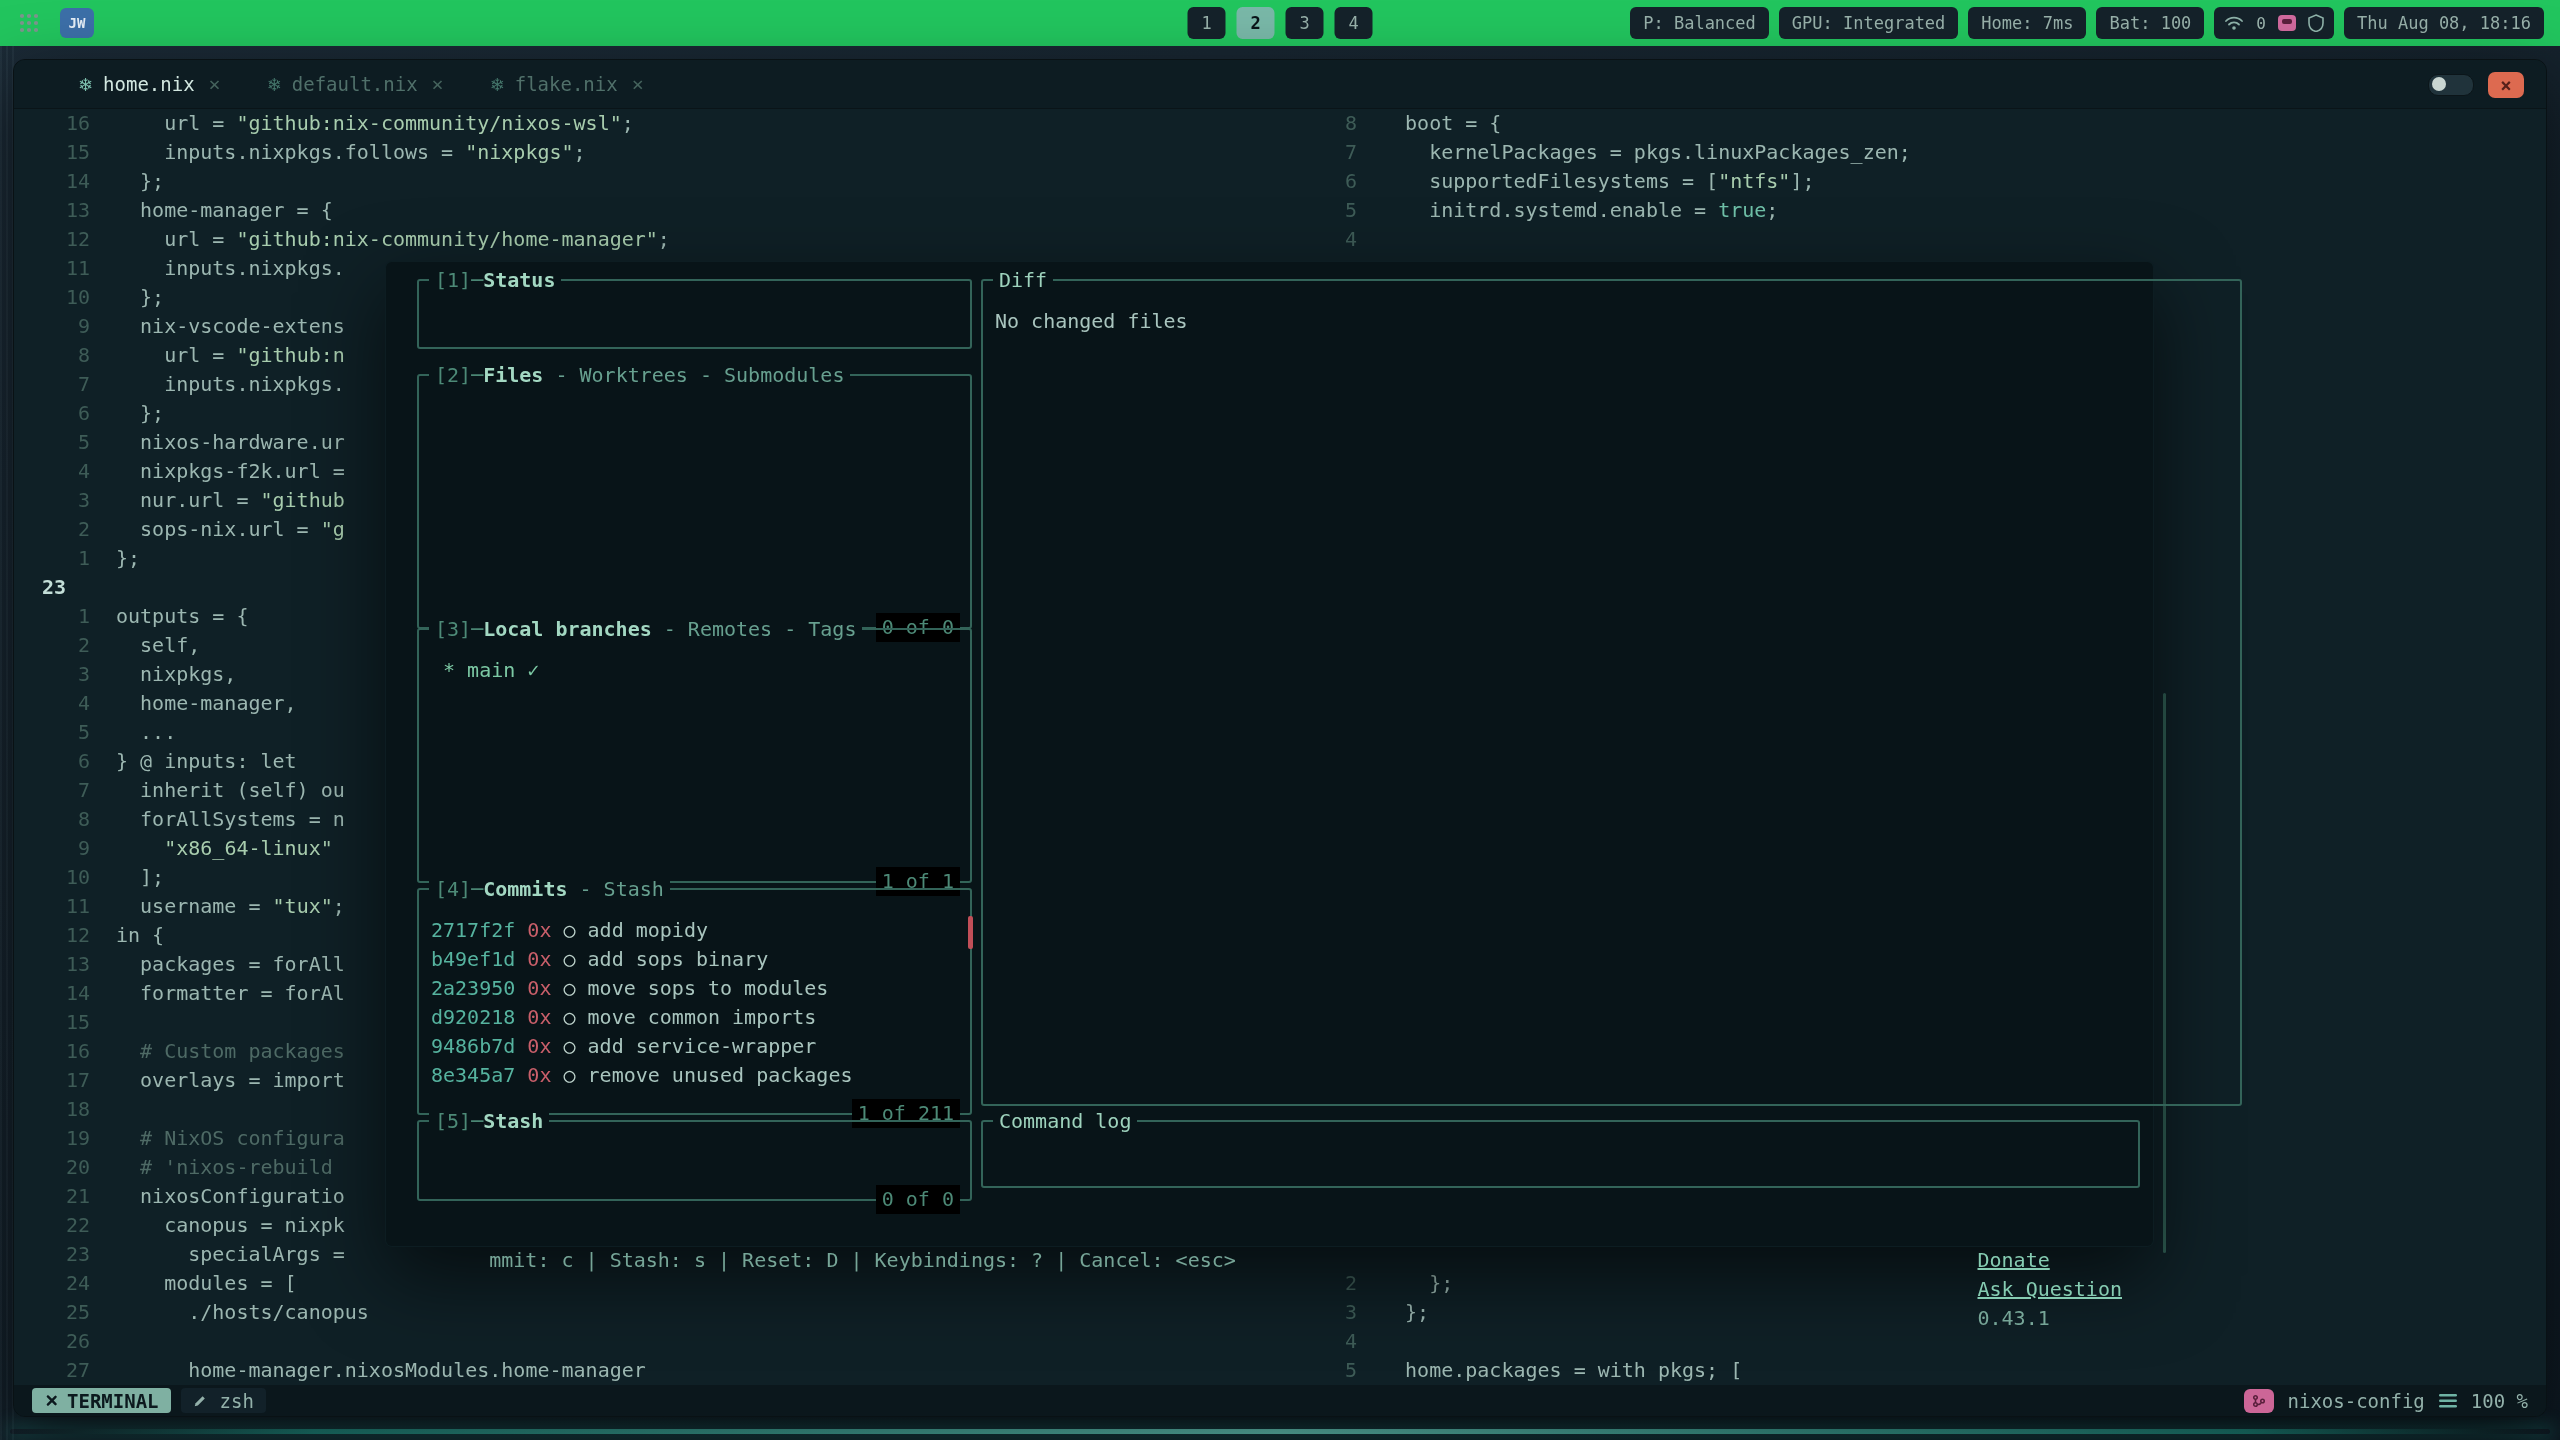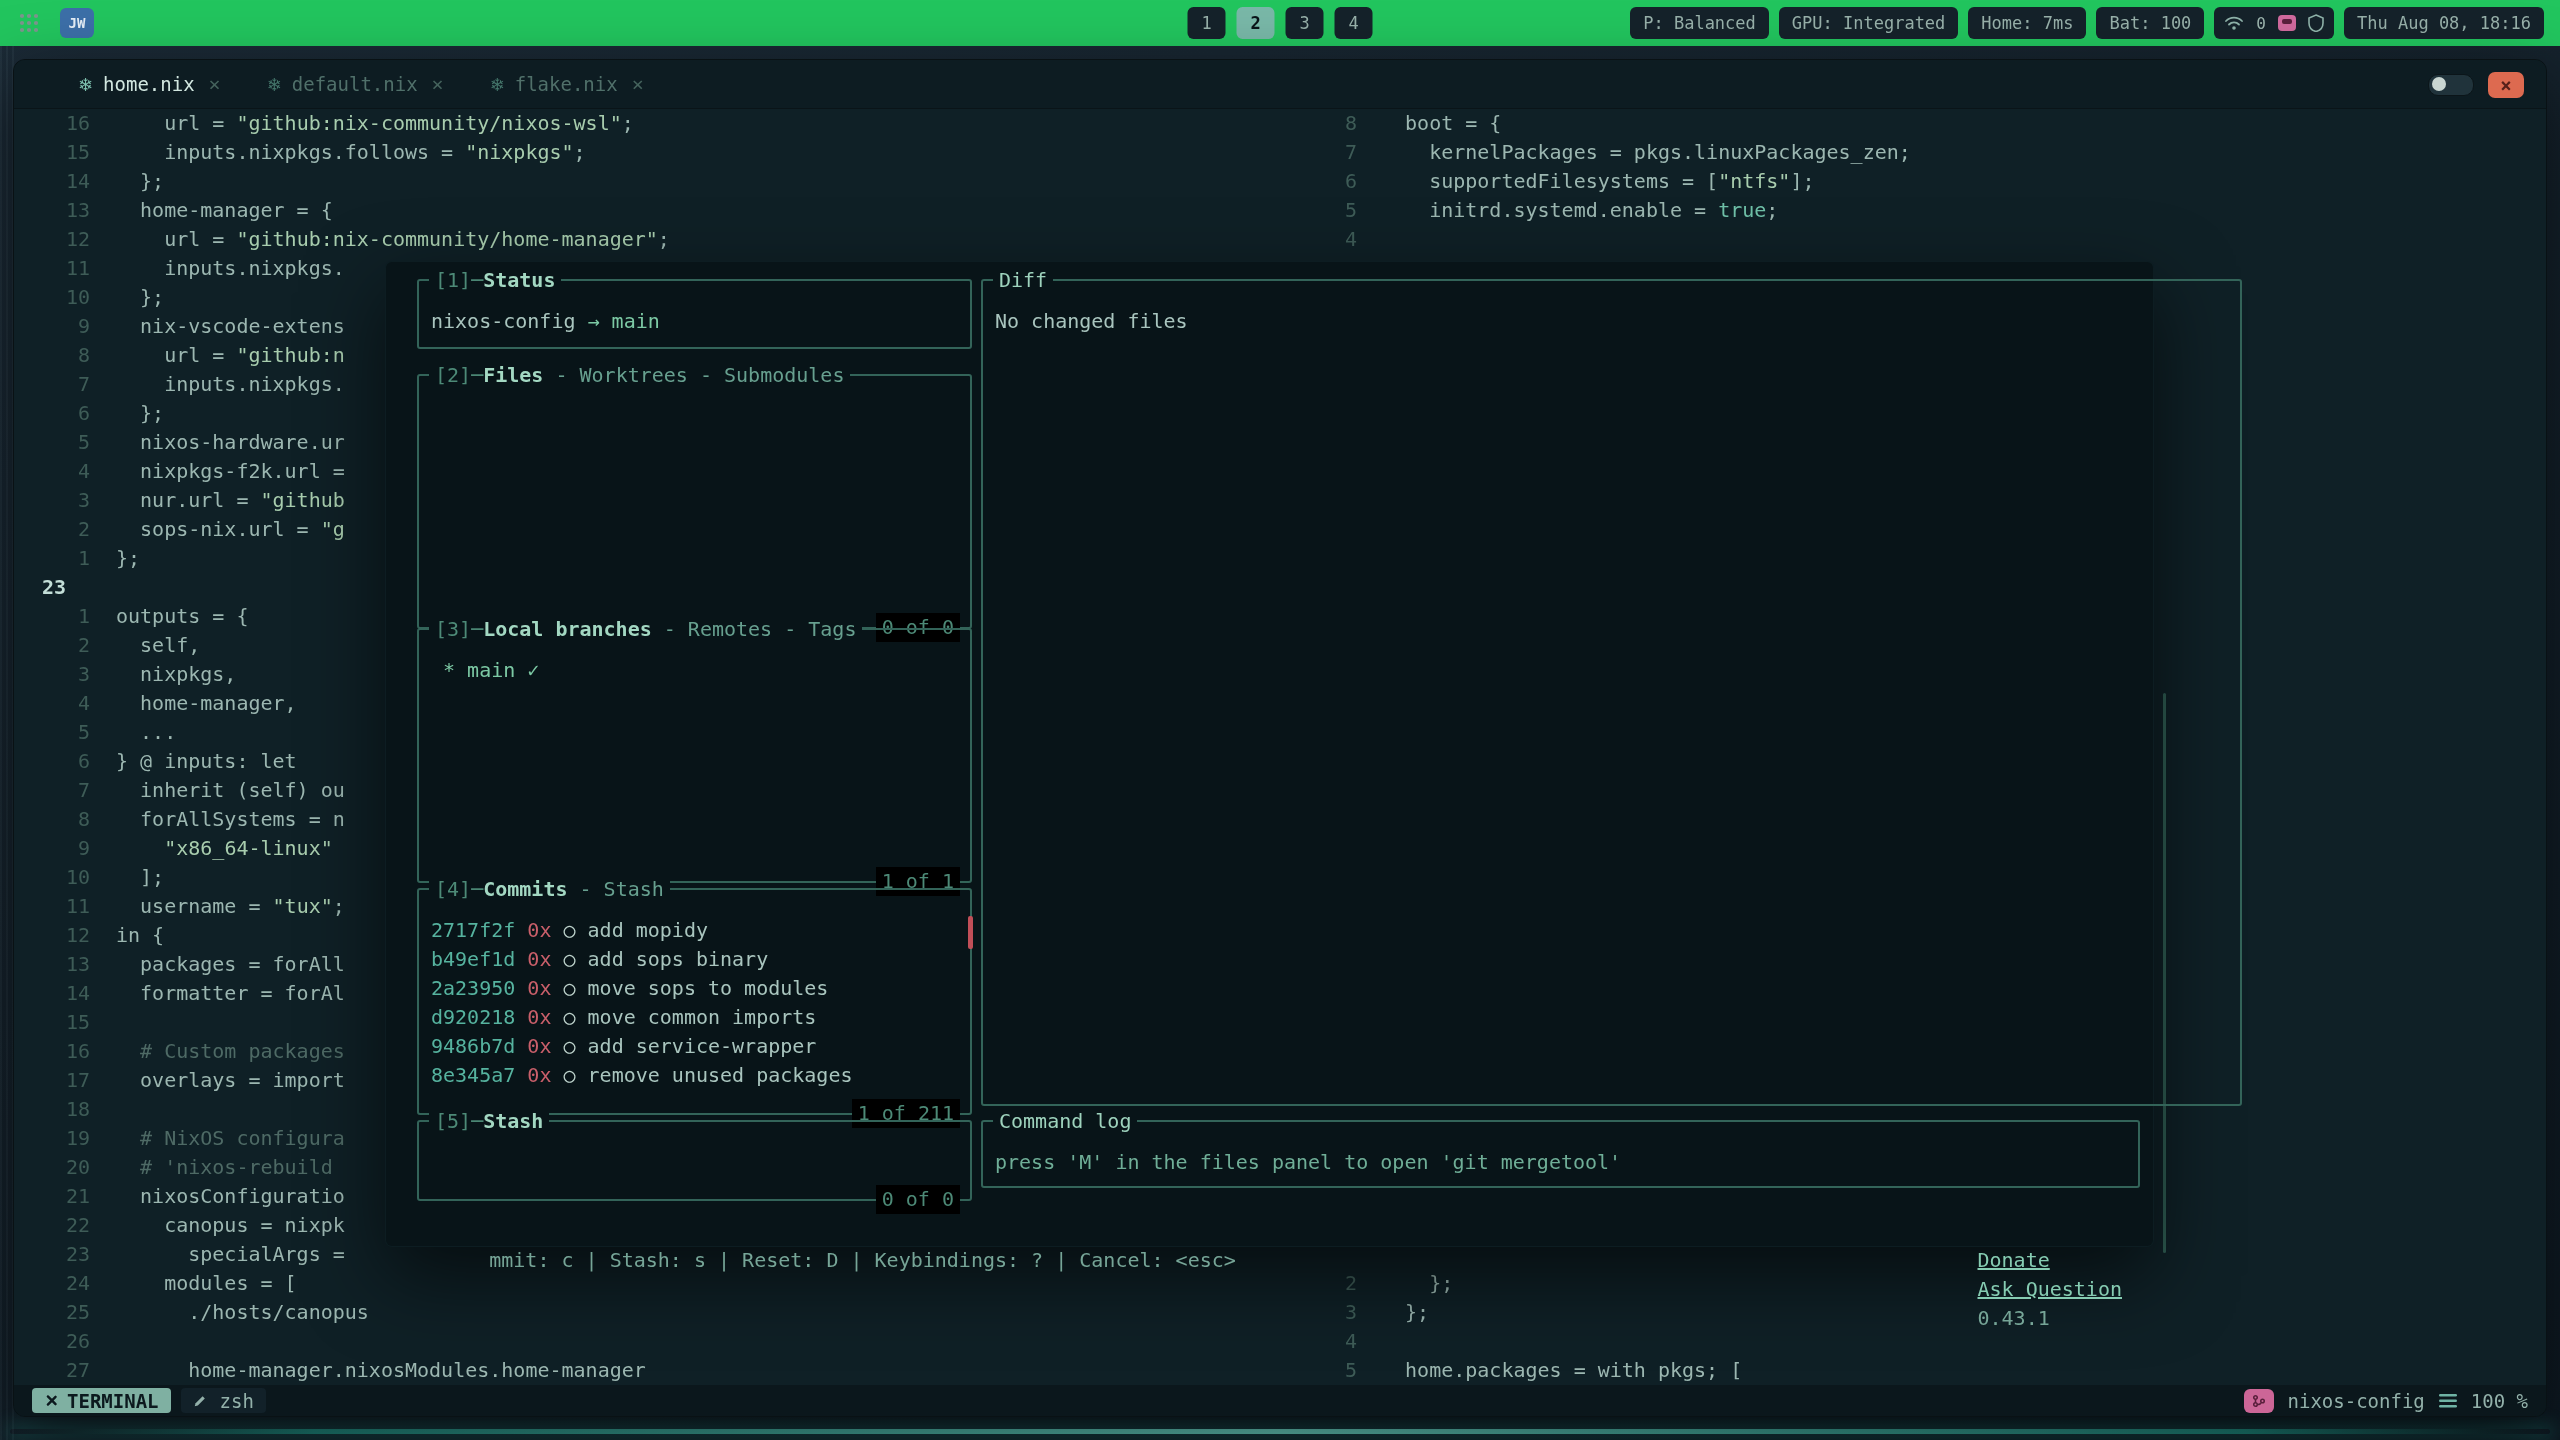--- a/index.html
+++ b/index.html
@@ -235,21 +235,20 @@
         <div class="row" style="top: 1218px;"><span class="num">4</span><span class="code"></span></div>
         <div class="row" style="top: 1247px;"><span class="num">5</span><span class="code">  home.packages = with pkgs; [</span></div>
       </div>
   </div>
   <div class="v-scroll"></div>
 
   <div class="lazygit">
 
     <div class="panel" style="left:31px;top:17px;width:555px;height:70px;">
       <span class="ptitle"><span class="pkey">[1]</span><span class="pmain">Status</span></span>
-      <div class="pcontent"><span>nixos-config</span><span class="green"> → main</span></div>
     </div>
 
     <div class="panel" style="left:595px;top:17px;width:1261px;height:827px;">
       <span class="ptitle"><span class="pmain" style="font-weight:normal;color:#9ed3bd;">Diff</span></span>
       <div class="pcontent">No changed files</div>
     </div>
 
     <div class="panel" style="left:31px;top:112px;width:555px;height:255px;">
       <span class="ptitle"><span class="pkey">[2]</span><span class="pmain">Files</span><span class="psub"> - Worktrees - Submodules</span></span>
       <span class="pcount">0 of 0</span>
@@ -268,21 +267,20 @@
       <span class="pcount">1 of 211</span>
     </div>
 
     <div class="panel" style="left:31px;top:858px;width:555px;height:81px;">
       <span class="ptitle"><span class="pkey">[5]</span><span class="pmain">Stash</span></span>
       <span class="pcount">0 of 0</span>
     </div>
 
     <div class="panel" style="left:595px;top:858px;width:1159px;height:68px;">
       <span class="ptitle"><span class="pmain" style="font-weight:normal;color:#9ed3bd;">Command log</span></span>
-      <div class="pcontent" style="color:#6fae97;">press 'M' in the files panel to open 'git mergetool'</div>
     </div>
 
     <div class="keybar">
       <span>mmit: c | Stash: s | Reset: D | Keybindings: ? | Cancel: &lt;esc&gt;</span>
       <span class="keybar-right">
         <span class="lg-link">Donate</span>
         <span class="lg-link">Ask Question</span>
         <span class="lg-ver">0.43.1</span>
       </span>
     </div>

